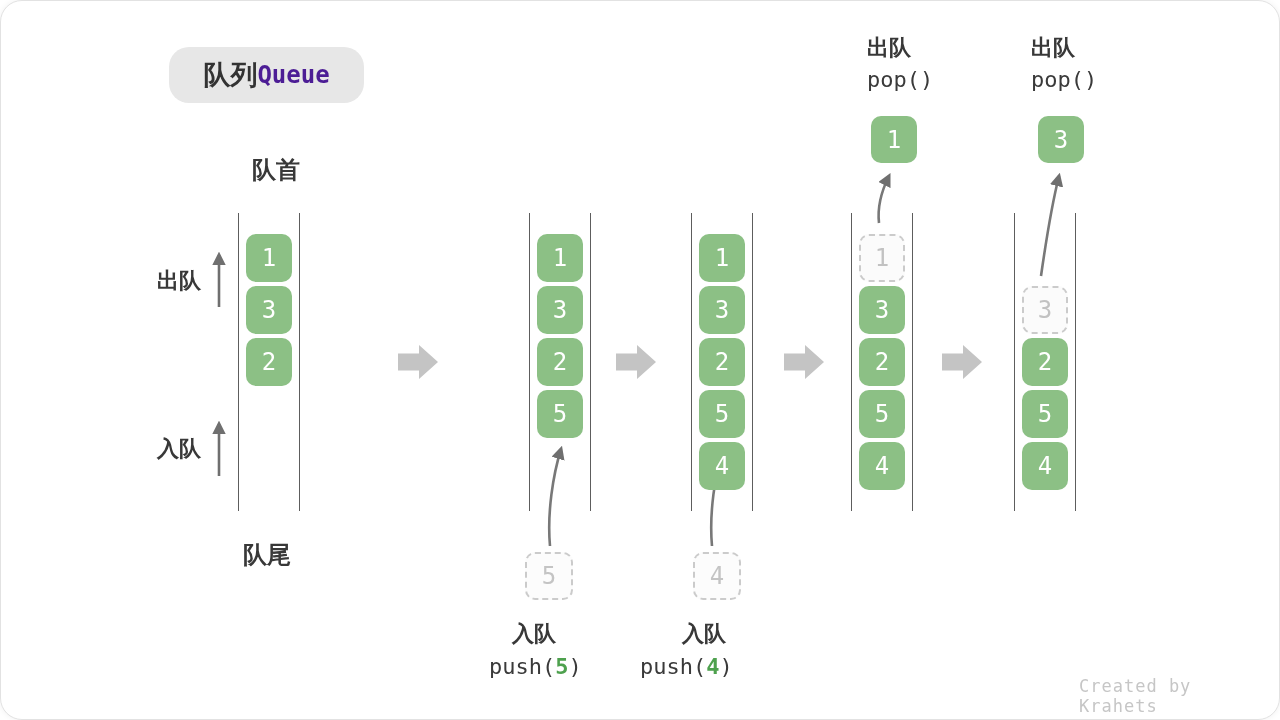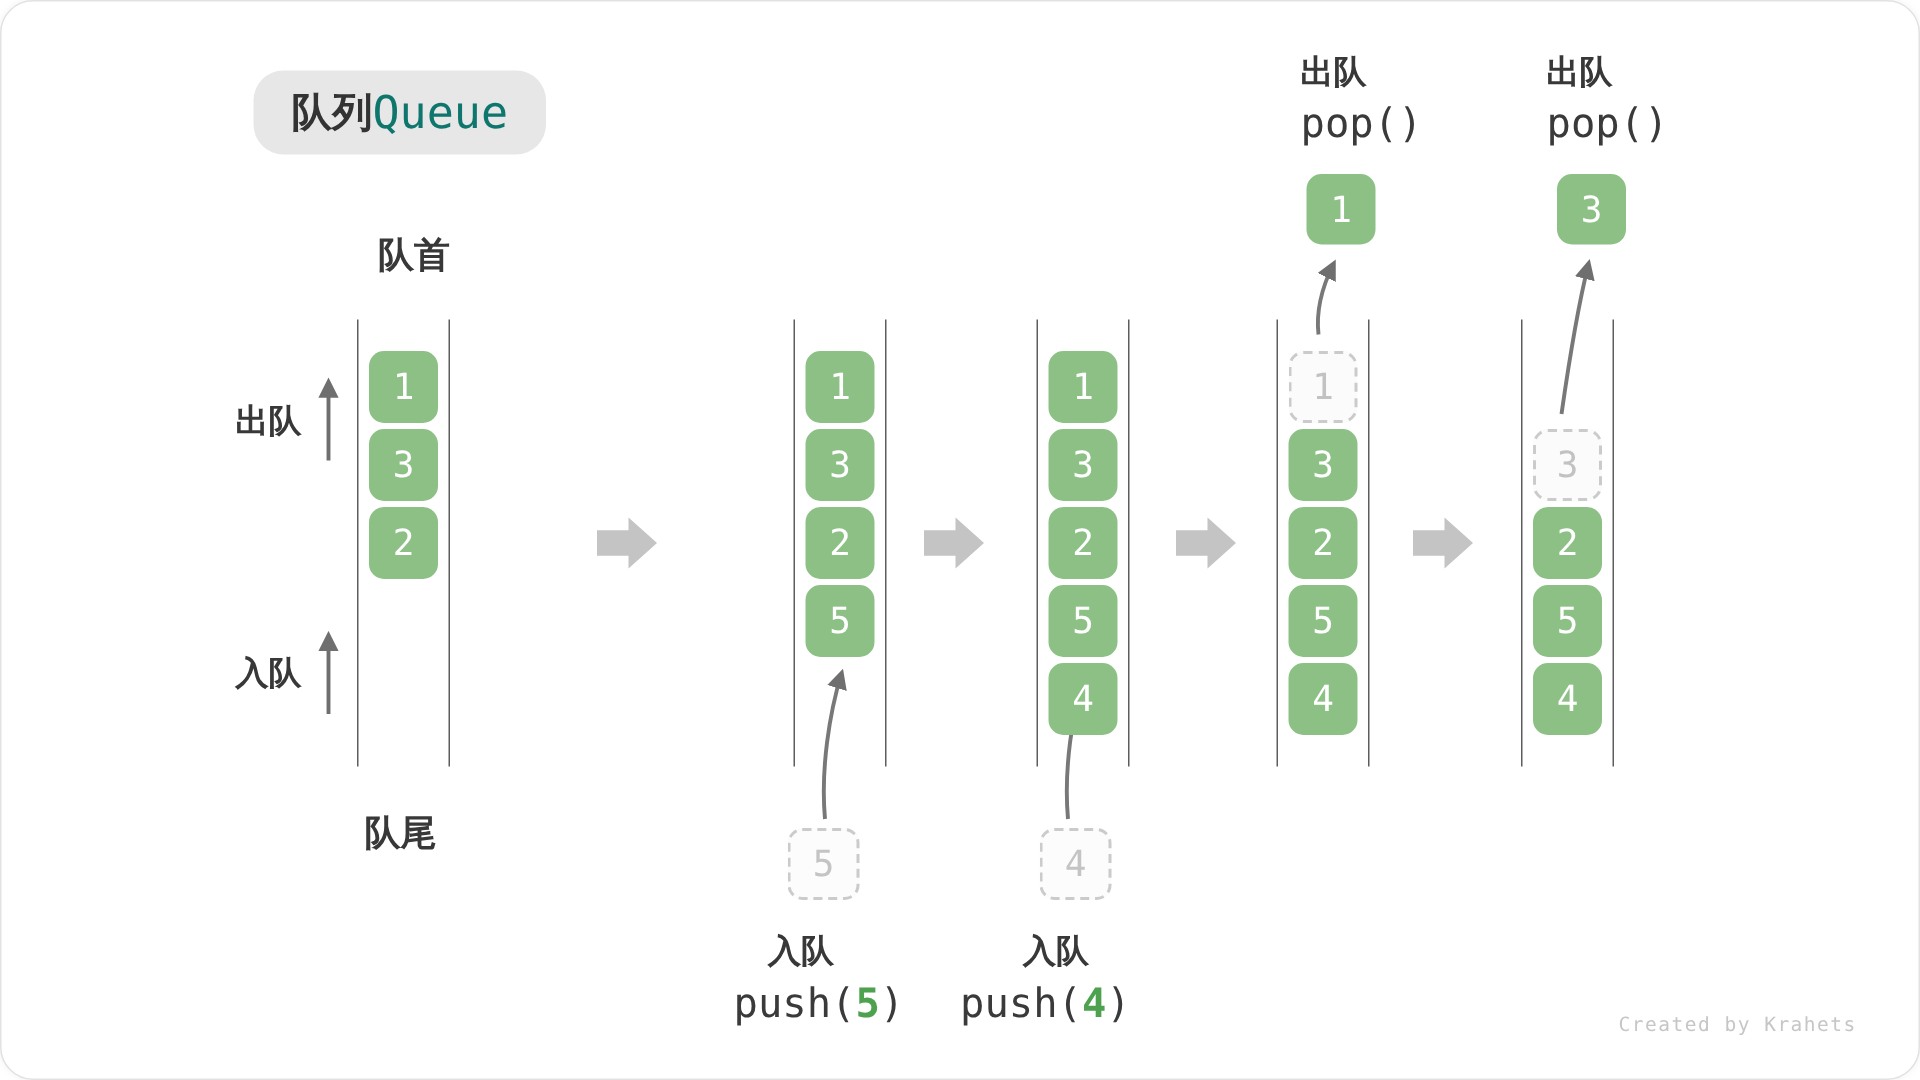--- a/index.html
+++ b/index.html
@@ -9,21 +9,21 @@
     box-shadow:0 0 6px rgba(0,0,0,0.06);
     font-family:"Liberation Sans", sans-serif;color:#3a3a3a;overflow:hidden;
   }
   .overlay{position:absolute;left:0;top:0;width:1280px;height:720px;pointer-events:none;}
 
   .title-box{
     position:absolute;left:168px;top:46px;width:195px;height:56px;
     background:#e7e7e7;border-radius:20px;display:flex;align-items:center;justify-content:center;
   }
   .title-zh{font-size:27px;font-weight:bold;color:#333;}
-  .title-en{font-family:"DejaVu Sans Mono", monospace;font-size:30px;color:#0f766e;}
+  .title-en{font-family:"DejaVu Sans Mono", monospace;font-size:24px;color:#4c1d95;font-weight:bold;}
 
   .lbl{position:absolute;font-weight:bold;color:#383838;white-space:nowrap;}
   .lbl-front{left:237px;top:153px;width:62px;text-align:right;font-size:24px;}
   .lbl-rear{left:235px;top:538px;width:62px;text-align:center;font-size:24px;}
   .lbl-side{font-size:22px;}
   .lbl-dequeue{left:156px;top:265px;}
   .lbl-enqueue{left:156px;top:433px;}
 
   .queue{position:absolute;top:212px;width:62px;height:298px;
     border-left:1.5px solid #5d5d5d;border-right:1.5px solid #5d5d5d;box-sizing:border-box;}
@@ -42,39 +42,39 @@
 
   .float-box{
     position:absolute;width:46px;height:47px;border-radius:10px;background:#8cc085;color:#fff;
     font-family:"DejaVu Sans Mono", monospace;font-size:24px;
     display:flex;align-items:center;justify-content:center;
   }
   .float-1{left:870px;top:115px;} .float-3{left:1037px;top:115px;}
 
   .op-label{position:absolute;white-space:nowrap;}
   .op-zh{font-size:22px;font-weight:bold;color:#383838;}
-  .op-code{font-family:"DejaVu Sans Mono", monospace;font-size:27px;color:#3a3a3a;}
+  .op-code{font-family:"DejaVu Sans Mono", monospace;font-size:22px;color:#3a3a3a;}
   .pop1-zh{left:866px;top:32px;} .pop1-code{left:866px;top:66px;}
   .pop2-zh{left:1030px;top:32px;} .pop2-code{left:1030px;top:66px;}
 
   .staged{
     position:absolute;width:48px;height:48px;border-radius:10px;box-sizing:border-box;
     background:#fcfcfc;border:2px dashed #cbcbcb;color:#c4c4c4;
     font-family:"DejaVu Sans Mono", monospace;font-size:24px;
     display:flex;align-items:center;justify-content:center;
   }
   .staged-5{left:524px;top:551px;} .staged-4{left:692px;top:551px;}
 
   .push1-zh{left:511px;top:618px;} .push1-code{left:488px;top:653px;}
   .push2-zh{left:681px;top:618px;} .push2-code{left:639px;top:653px;}
   .code-arg{color:#4ea14e;font-weight:bold;}
 
   .watermark{
     position:absolute;left:1078px;top:675px;
-    font-family:"DejaVu Sans Mono", monospace;font-size:13px;color:#c6c6c6;letter-spacing:1px;
+    font-family:"DejaVu Sans Mono", monospace;font-size:17px;color:#c6c6c6;letter-spacing:1px;
   }
 </style>
 </head>
 <body>
 
 <div class="canvas">
 
   <svg class="overlay" viewBox="0 0 1280 720">
     <defs>
       <marker id="ah" viewBox="0 0 10 10" refX="7.5" refY="5" markerWidth="5.2" markerHeight="5.2" orient="auto-start-reverse">

